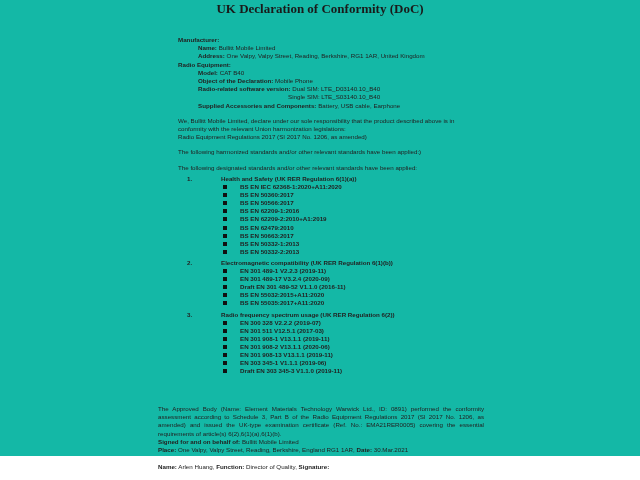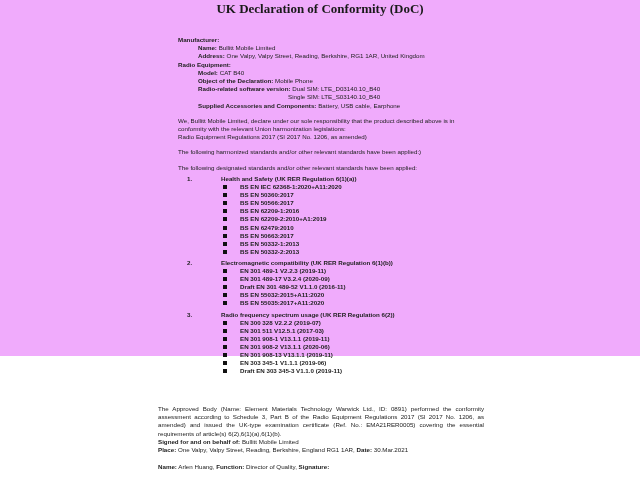--- a/index.html
+++ b/index.html
@@ -1,17 +1,17 @@
 <!DOCTYPE html>
 <html><head>
 <meta charset="utf-8">
 <style>
   html, body { margin:0; padding:0; background:#ffffff; }
   body { width:640px; height:480px; overflow:hidden; position:relative; color:#111; }
-  .page { position:absolute; left:0; top:0; width:640px; height:356px; background:#f0abfc; }
+  .page { position:absolute; left:0; top:0; width:640px; height:456px; background:#14b8a6; }
   .title { position:absolute; left:0; width:640px; top:1px; text-align:center;
     font-family:"Liberation Serif", serif; font-weight:bold; font-size:13px; color:#1a1a1a; }
   .doc { position:absolute; left:178px; top:36px; width:290px;
     font-family:"Liberation Sans", sans-serif; font-size:6.2px; line-height:8.2px; color:#222; }
   .b { font-weight:bold; }
   .ind1 { padding-left:20px; }
   .ind2 { padding-left:20px; }
   .sim2 { padding-left:110px; }
   .para { margin-top:7px; }
   .sec { margin-top:3px; }

